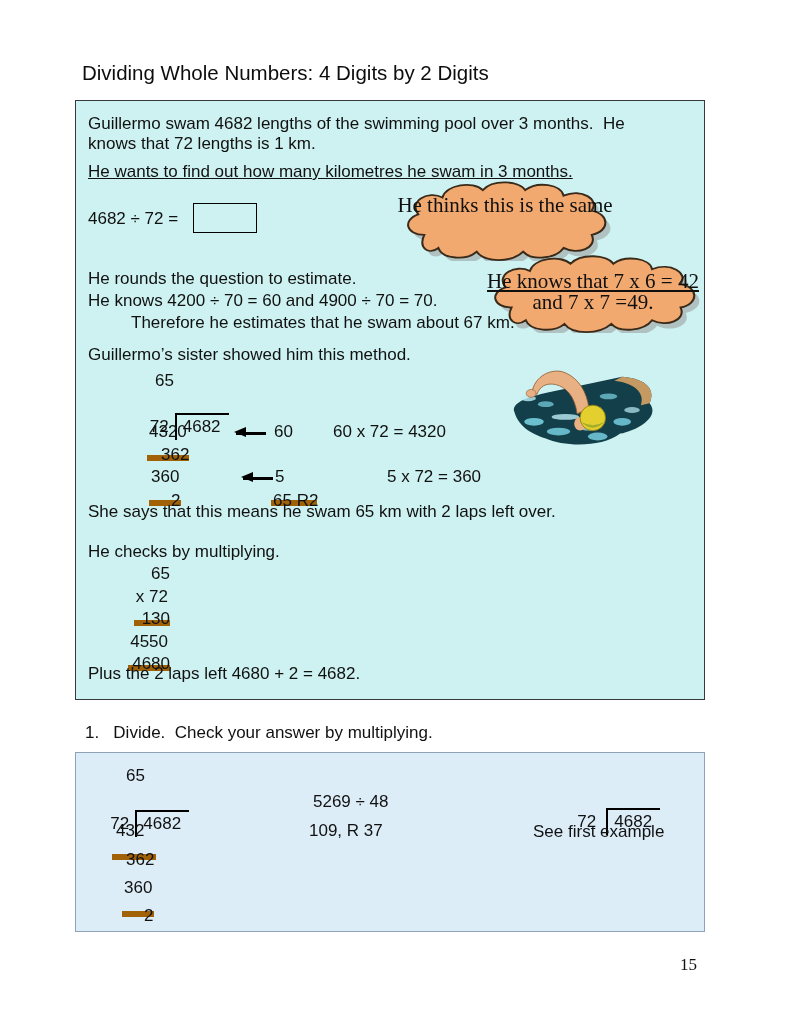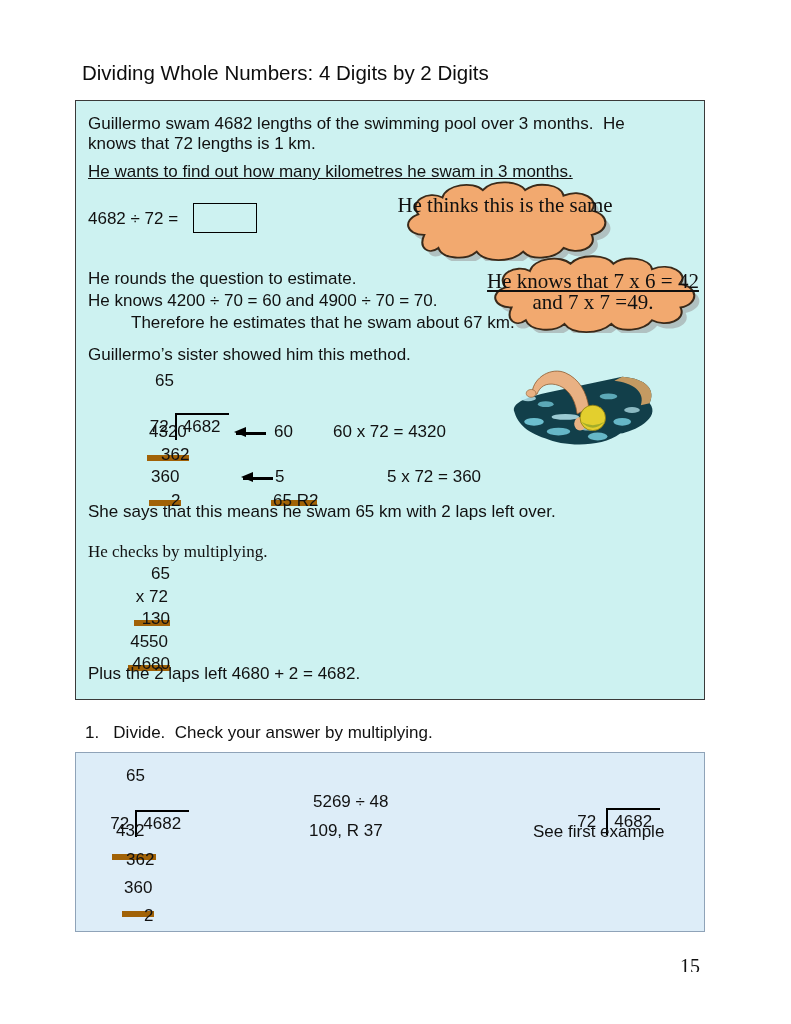--- a/index.html
+++ b/index.html
@@ -103,21 +103,21 @@
       <ellipse cx="24" cy="36" rx="8" ry="3" fill="#bfeef5" opacity="0.8"></ellipse>
       <path d="M28,30 C30,14 48,4 62,10 C76,16 84,30 86,46 L74,52 C72,34 62,24 52,22 C42,20 36,24 33,32 Z" fill="var(--skin,#e9b183)" stroke="#8a5a30" stroke-width="0.8"></path>
       <ellipse cx="27" cy="31" rx="5" ry="4" fill="var(--skin,#e9b183)" stroke="#8a5a30" stroke-width="0.6"></ellipse>
       <ellipse cx="77" cy="62" rx="6" ry="7" fill="var(--skin,#e9b183)"></ellipse>
       <circle cx="90" cy="56" r="13" fill="var(--swim-cap,#e3cf2e)" stroke="#8a7a10" stroke-width="0.8"></circle>
       <path d="M78,60 Q90,72 102,60 Q90,67 78,60 Z" fill="#9aa82a" opacity="0.9"></path>
     </svg>
 
     <div class="abs txt" style="left:12px;top:400px;">She says that this means he swam 65 km with 2 laps left over.</div>
 
-    <div class="abs txt" style="left:12px;top:440px;font-family:Liberation Serif, serif;">He checks by multiplying.</div>
+    <div class="abs txt" style="left:12px;top:440px;">He checks by multiplying.</div>
 
     <div class="abs" style="left:30px;top:463px;width:64px;">
       <div class="mult-row"><span>65</span></div>
       <div class="mult-row"><span class="ul">x 72</span></div>
       <div class="mult-row"><span>130</span></div>
       <div class="mult-row"><span class="ul">4550</span></div>
       <div class="mult-row"><span>4680</span></div>
     </div>
 
     <div class="abs txt" style="left:12px;top:562px;">Plus the 2 laps left 4680 + 2 = 4682.</div>
@@ -138,14 +138,14 @@
 
     <div class="abs txt" style="left:237px;top:38px;">5269 ÷ 48</div>
     <div class="abs txt" style="left:233px;top:67px;">109, R 37</div>
 
     <div class="abs txt" style="left:473px;top:34px;">
       <span>72</span><span class="divbr" style="margin-left:10px;"><span>4682</span></span>
     </div>
     <div class="abs txt" style="left:457px;top:68px;">See first example</div>
   </div>
 
-  <div class="abs serif" style="left:680px;top:955px;font-size:20px;">15</div>
+  <div class="abs serif" style="left:680px;top:955px;font-size:17px;">15</div>
 </div>
 
 </body></html>

